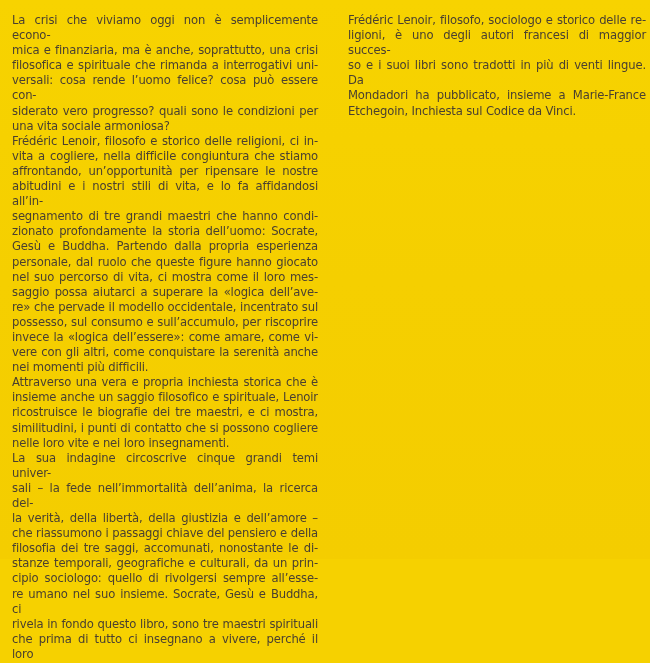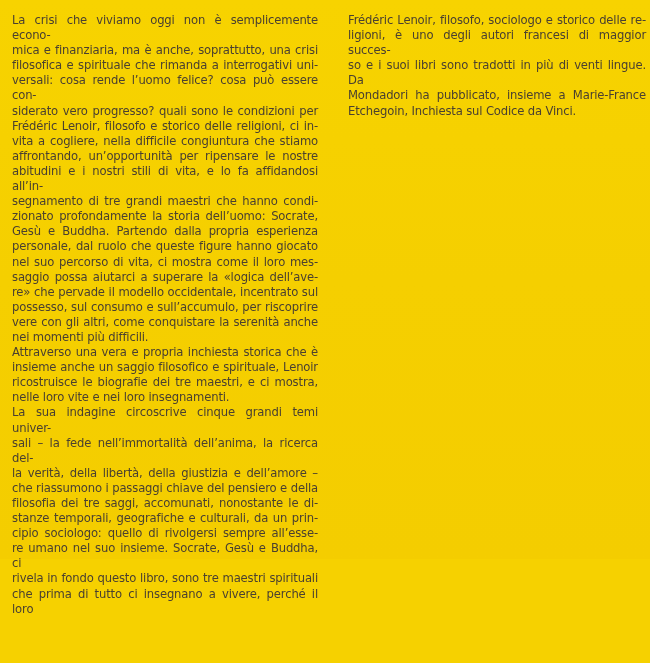--- a/index.html
+++ b/index.html
@@ -51,41 +51,44 @@
 <body>
 
 <div class="page">
   <div class="column col-left" id="left-col">
       <div>
         <span class="line justify">La crisi che viviamo oggi non è semplicemente econo-</span>
         <span class="line justify">mica e finanziaria, ma è anche, soprattutto, una crisi</span>
         <span class="line justify">filosofica e spirituale che rimanda a interrogativi uni-</span>
         <span class="line justify">versali: cosa rende l’uomo felice? cosa può essere con-</span>
         <span class="line justify">siderato vero progresso? quali sono le condizioni per</span>
+        <span class="line">una vita sociale armoniosa?</span>
       </div>
       <div>
         <span class="line justify">Frédéric Lenoir, filosofo e storico delle religioni, ci in-</span>
         <span class="line justify">vita a cogliere, nella difficile congiuntura che stiamo</span>
         <span class="line justify">affrontando, un’opportunità per ripensare le nostre</span>
         <span class="line justify">abitudini e i nostri stili di vita, e lo fa affidandosi all’in-</span>
         <span class="line justify">segnamento di tre grandi maestri che hanno condi-</span>
         <span class="line justify">zionato profondamente la storia dell’uomo: Socrate,</span>
         <span class="line justify">Gesù e Buddha. Partendo dalla propria esperienza</span>
         <span class="line justify">personale, dal ruolo che queste figure hanno giocato</span>
         <span class="line justify">nel suo percorso di vita, ci mostra come il loro mes-</span>
         <span class="line justify">saggio possa aiutarci a superare la «logica dell’ave-</span>
         <span class="line justify">re» che pervade il modello occidentale, incentrato sul</span>
         <span class="line justify">possesso, sul consumo e sull’accumulo, per riscoprire</span>
+        <span class="line justify">invece la «logica dell’essere»: come amare, come vi-</span>
         <span class="line justify">vere con gli altri, come conquistare la serenità anche</span>
         <span class="line">nei momenti più  difficili.</span>
       </div>
       <div>
         <span class="line justify">Attraverso una vera e propria inchiesta storica che è</span>
         <span class="line justify">insieme anche un saggio filosofico e spirituale, Lenoir</span>
         <span class="line justify">ricostruisce le biografie dei tre maestri, e ci mostra,</span>
+        <span class="line justify">similitudini, i punti di contatto che si possono cogliere</span>
         <span class="line">nelle loro vite e nei loro insegnamenti.</span>
       </div>
       <div>
         <span class="line justify">La sua indagine circoscrive cinque grandi temi univer-</span>
         <span class="line justify">sali – la fede nell’immortalità dell’anima, la ricerca del-</span>
         <span class="line justify">la verità, della libertà, della giustizia e dell’amore –</span>
         <span class="line justify">che riassumono i passaggi chiave del pensiero e della</span>
         <span class="line justify">filosofia dei tre saggi, accomunati, nonostante le di-</span>
         <span class="line justify">stanze temporali, geografiche e culturali, da un prin-</span>
         <span class="line justify">cipio sociologo: quello di rivolgersi sempre all’esse-</span>

